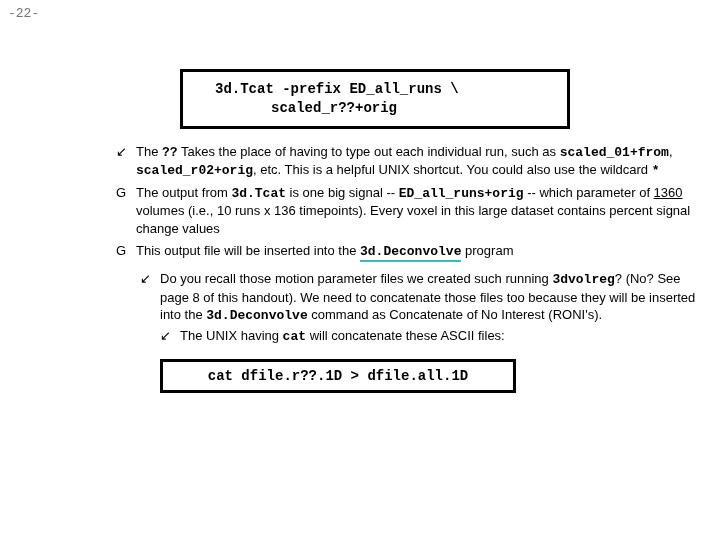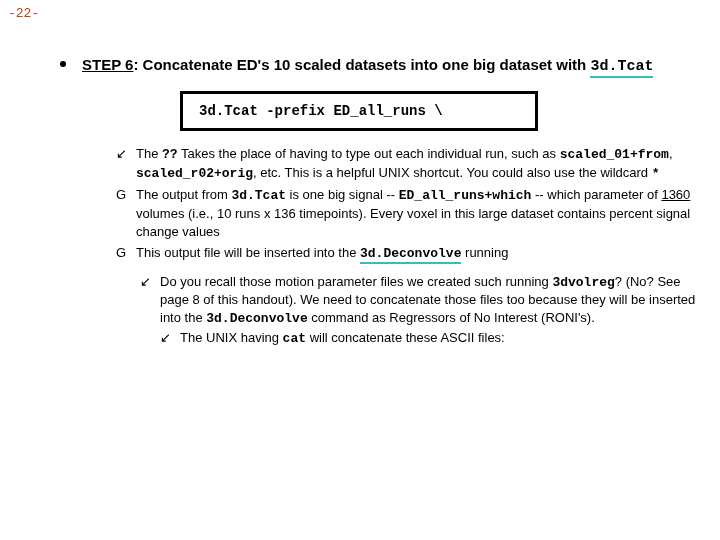--- a/index.html
+++ b/index.html
@@ -13,21 +13,21 @@
     color: #000;
     position: relative;
     overflow: hidden;
   }
   .page-num {
     position: absolute;
     top: 6px;
     left: 8px;
     font-family: "Courier New", monospace;
     font-size: 13px;
-    color: #c2410c;
+    color: #737373;
   }
   .content {
     position: absolute;
     top: 55px;
     left: 60px;
     right: 24px;
   }
   .bullet-row {
     display: flex;
     align-items: flex-start;
@@ -50,21 +50,21 @@
     text-decoration: underline;
     font-weight: bold;
   }
   .underline-teal {
     border-bottom: 2px solid #33bebe;
     padding-bottom: 1px;
   }
   .mono { font-family: "Courier New", monospace; font-weight: bold; }
   .codebox {
     border: 3px solid #000;
-    padding: 8px 16px;
+    padding: 8px 32px;
     margin: 14px 0 14px 120px;
     width: 320px;
     font-family: "Courier New", monospace;
     font-weight: bold;
     font-size: 14px;
     line-height: 1.35;
   }
   .codebox .line2 { padding-left: 56px; }
   .sub-block {
     margin-left: 56px;
@@ -104,67 +104,63 @@
   }
   .u { text-decoration: underline; }
 </style>
 </head>
 <body>
 
 <div class="page-num">-22-</div>
 
 <div class="content">
 
-  <div class="bullet-row">
-    <div class="disc"></div>
-    <div class="step-line">
-      <span class="step-label">STEP 6</span><span>: Concatenate ED's 10 scaled datasets into one big dataset with </span><span class="mono underline-teal">3d.Tcat</span>
-    </div>
-  </div>
 
   <div class="codebox">
     <div>3d.Tcat -prefix ED_all_runs   \</div>
+    <div class="line2">scaled_r??+orig</div>
   </div>
 
   <div class="sub-block">
 
     <div class="sub-item">
       <div class="arrow diag">↙</div>
       <div class="sub-text">
         <span>The </span><span class="mono">??</span><span> Takes the place of having to type out each individual run, such as </span><span class="mono">scaled_01+from</span><span>, </span><span class="mono">scaled_r02+orig</span><span>, etc.  This is a helpful UNIX shortcut.  You could also use the wildcard </span><span class="mono">*</span>
       </div>
     </div>
 
     <div class="sub-item">
       <div class="arrow">G</div>
       <div class="sub-text">
-        <span>The output from </span><span class="mono">3d.Tcat</span><span> is one big signal -- </span><span class="mono">ED_all_runs+which</span><span> -- which parameter of </span><span class="u">1360</span><span> volumes (i.e., 10 runs x 136 timepoints).  Every voxel in this large dataset contains percent signal change values</span>
+        <span>The output from </span><span class="mono">3d.Tcat</span><span> is one big signal -- </span><span class="mono">ED_all_runs+orig</span><span> -- which parameter of </span><span class="u">1360</span><span> volumes (i.e., 10 runs x 136 timepoints).  Every voxel in this large dataset contains percent signal change values</span>
       </div>
     </div>
 
     <div class="sub-item">
       <div class="arrow">G</div>
       <div class="sub-text">
-        <span>This output file will be inserted into the </span><span class="mono underline-teal">3d.Deconvolve</span><span> running</span>
+        <span>This output file will be inserted into the </span><span class="mono underline-teal">3d.Deconvolve</span><span> program</span>
       </div>
     </div>
 
   </div>
 
   <div class="sub-block2">
 
     <div class="sub-item">
       <div class="arrow diag">↙</div>
       <div class="sub-text">
-        <span>Do you recall those motion parameter files we created such running </span><span class="mono">3dvolreg</span><span>? (No?  See page 8 of this handout).  We need to concatenate those files too because they will be inserted into the </span><span class="mono">3d.Deconvolve</span><span> command as Regressors of No Interest (RONI's).</span>
+        <span>Do you recall those motion parameter files we created such running </span><span class="mono">3dvolreg</span><span>? (No?  See page 8 of this handout).  We need to concatenate those files too because they will be inserted into the </span><span class="mono">3d.Deconvolve</span><span> command as Concatenate of No Interest (RONI's).</span>
         <div class="sub-item" style="margin-top:2px">
           <div class="arrow diag">↙</div>
           <div class="sub-text">
             <span>The UNIX having </span><span class="mono">cat</span><span> will concatenate these ASCII files:</span>
           </div>
         </div>
       </div>
     </div>
 
   </div>
 
+  <div class="codebox2">cat dfile.r??.1D &gt; dfile.all.1D</div>
 
 </div>
 
 </body></html>

